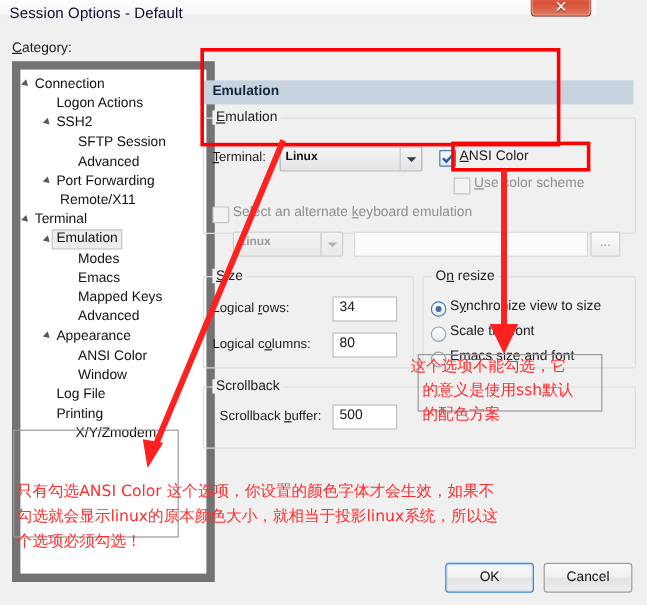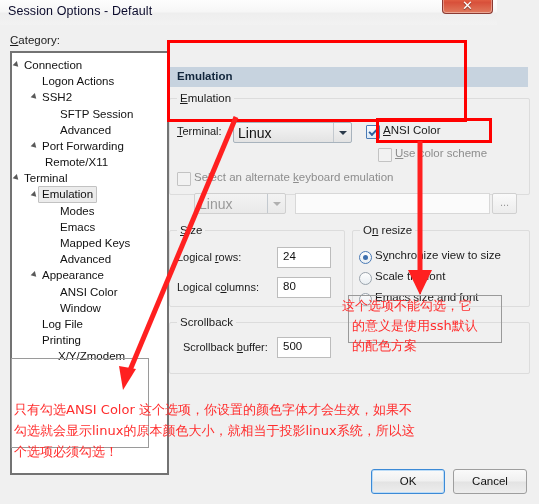--- a/index.html
+++ b/index.html
@@ -38,21 +38,21 @@
   }
 
   
   .dlg-body{position:absolute;left:0;top:25px;width:539px;height:479px;background:#f0f0f0;}
 
   .cat-label{position:absolute;left:10px;top:9px;font-size:11.5px;color:#1b1b1b;}
   .cat-label u{text-decoration:underline;}
 
   .tree{
     position:absolute;left:10px;top:26px;width:155px;height:420px;
-    background:#ffffff;border:2px solid #737373;overflow:hidden;
+    background:#ffffff;border:7px solid #737373;overflow:hidden;
   }
   .tree-inner{position:absolute;left:0;top:4px;width:100%;}
   .node{
     position:relative;height:16.2px;line-height:16.2px;
     font-size:11.5px;color:#111;white-space:nowrap;
   }
   .node .tw{
     position:absolute;width:10px;height:16px;
     left:0;top:0;
   }
@@ -93,21 +93,21 @@
   .lbl-txt{position:absolute;font-size:11px;color:#1b1b1b;white-space:nowrap;text-align:center;}
   .lbl-txt u{text-decoration:underline;}
 
   
   .combo{
     position:absolute;height:19px;
     background:linear-gradient(to bottom,#f5f5f5,#e3e3e3);
     border:1px solid #a8b3bd;border-radius:2px;
     cursor:pointer;
   }
-  .combo .val{position:absolute;left:4px;top:2px;font-size:14px;color:#111;}
+  .combo .val{position:absolute;left:4px;top:2px;font-size:10px;color:#111;font-weight:bold;}
   .combo .arrowbox{
     position:absolute;right:0;top:0;bottom:0;width:17px;
     border-left:1px solid #c3c9cf;
   }
   .combo .arrowbox::after{
     content:"";position:absolute;left:5px;top:8px;
     border-left:4px solid transparent;border-right:4px solid transparent;
     border-top:4px solid #2b3a4a;
   }
   .combo.disabled{background:linear-gradient(to bottom,#f3f3f3,#e9e9e9);border-color:#cfcfcf;}
@@ -308,21 +308,21 @@
       <div class="v"></div>
     </div>
 
     <div class="btn-dots" style="left:492px;top:168px;">...</div>
 
     <div class="group" style="left:169px;top:205px;width:174px;height:75px;">
       <div class="gtitle"><u>S</u>ize</div>
     </div>
     <div class="lbl-txt" style="left:177px;top:226px;">Logical <u>r</u>ows:</div>
     <div class="tbox" style="left:277px;top:222px;width:52px;">
-      <div class="v">24</div>
+      <div class="v">34</div>
     </div>
     <div class="lbl-txt" style="left:177px;top:256px;">Logical c<u>o</u>lumns:</div>
     <div class="tbox" style="left:277px;top:252px;width:52px;">
       <div class="v">80</div>
     </div>
 
     <div class="group" style="left:352px;top:205px;width:176px;height:75px;">
       <div class="gtitle">O<u>n</u> resize</div>
     </div>
     <div class="rb on" style="left:359px;top:224px;">

